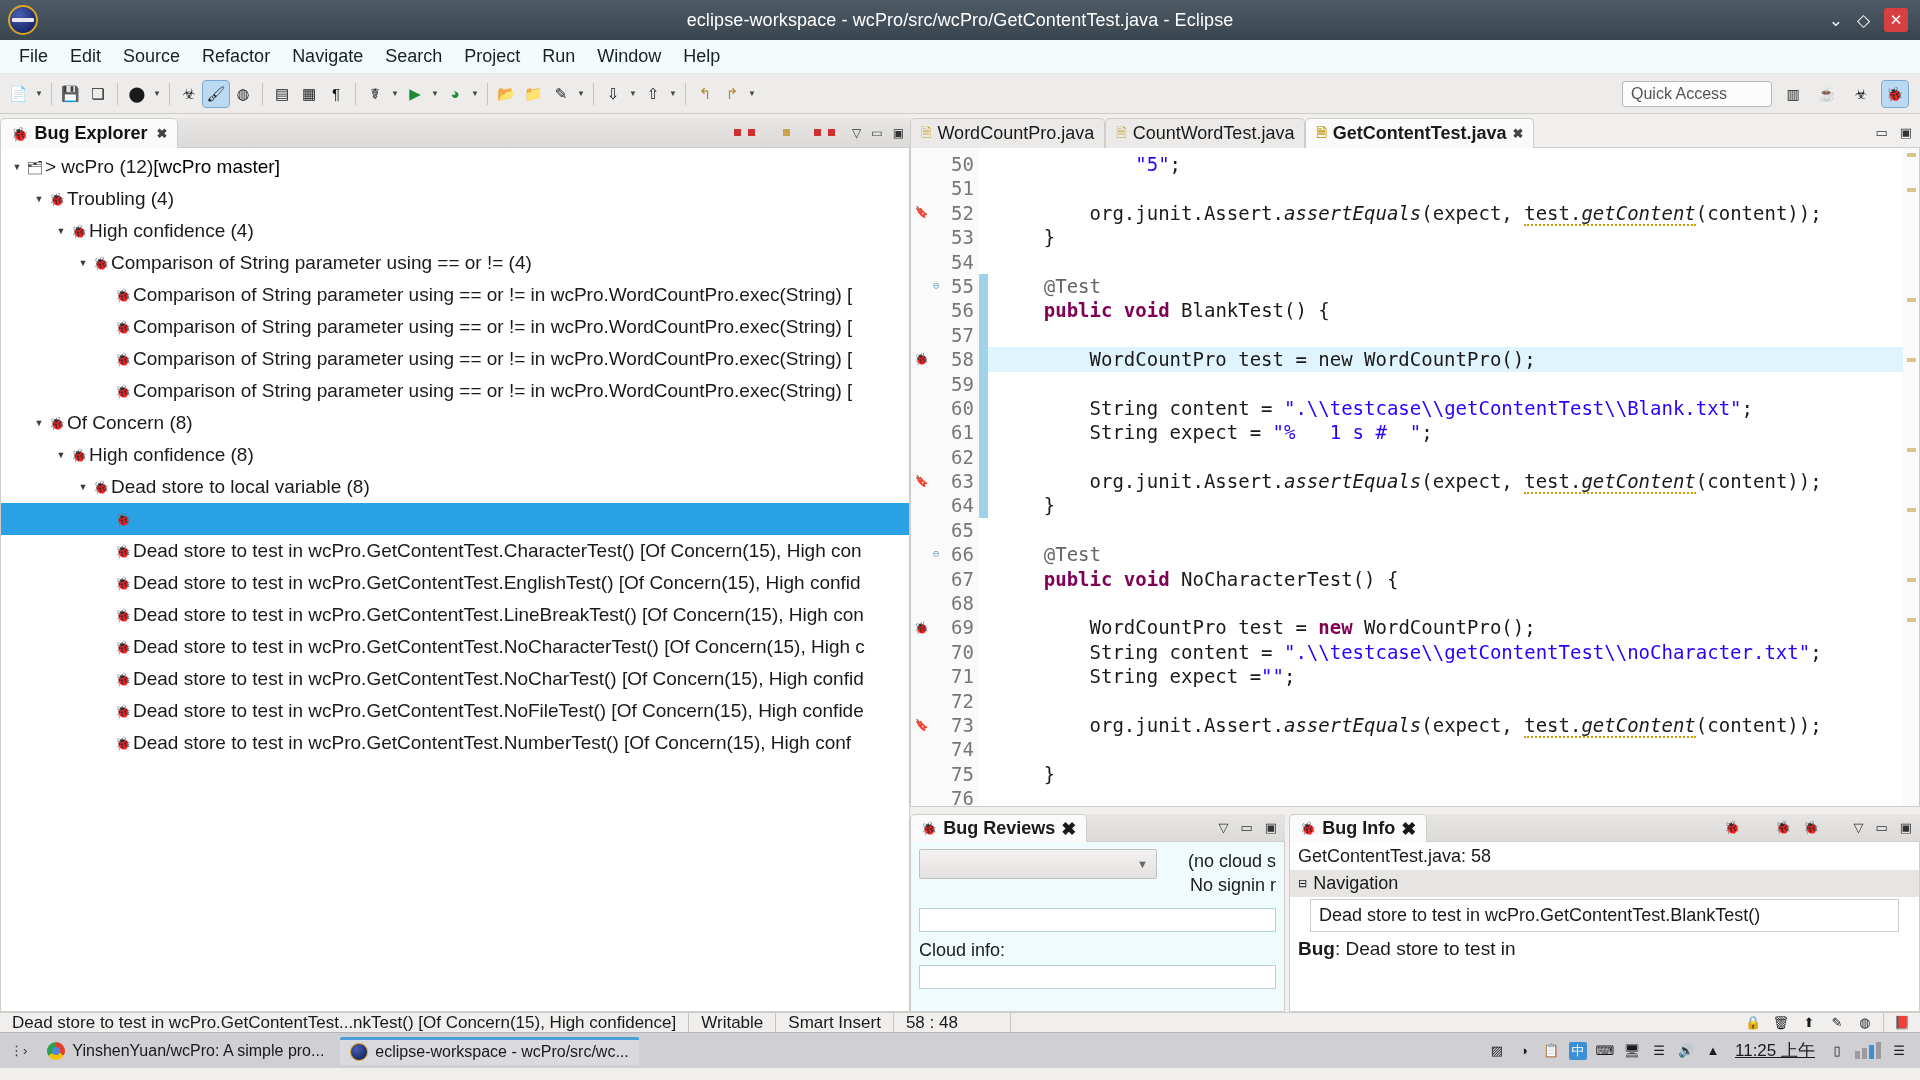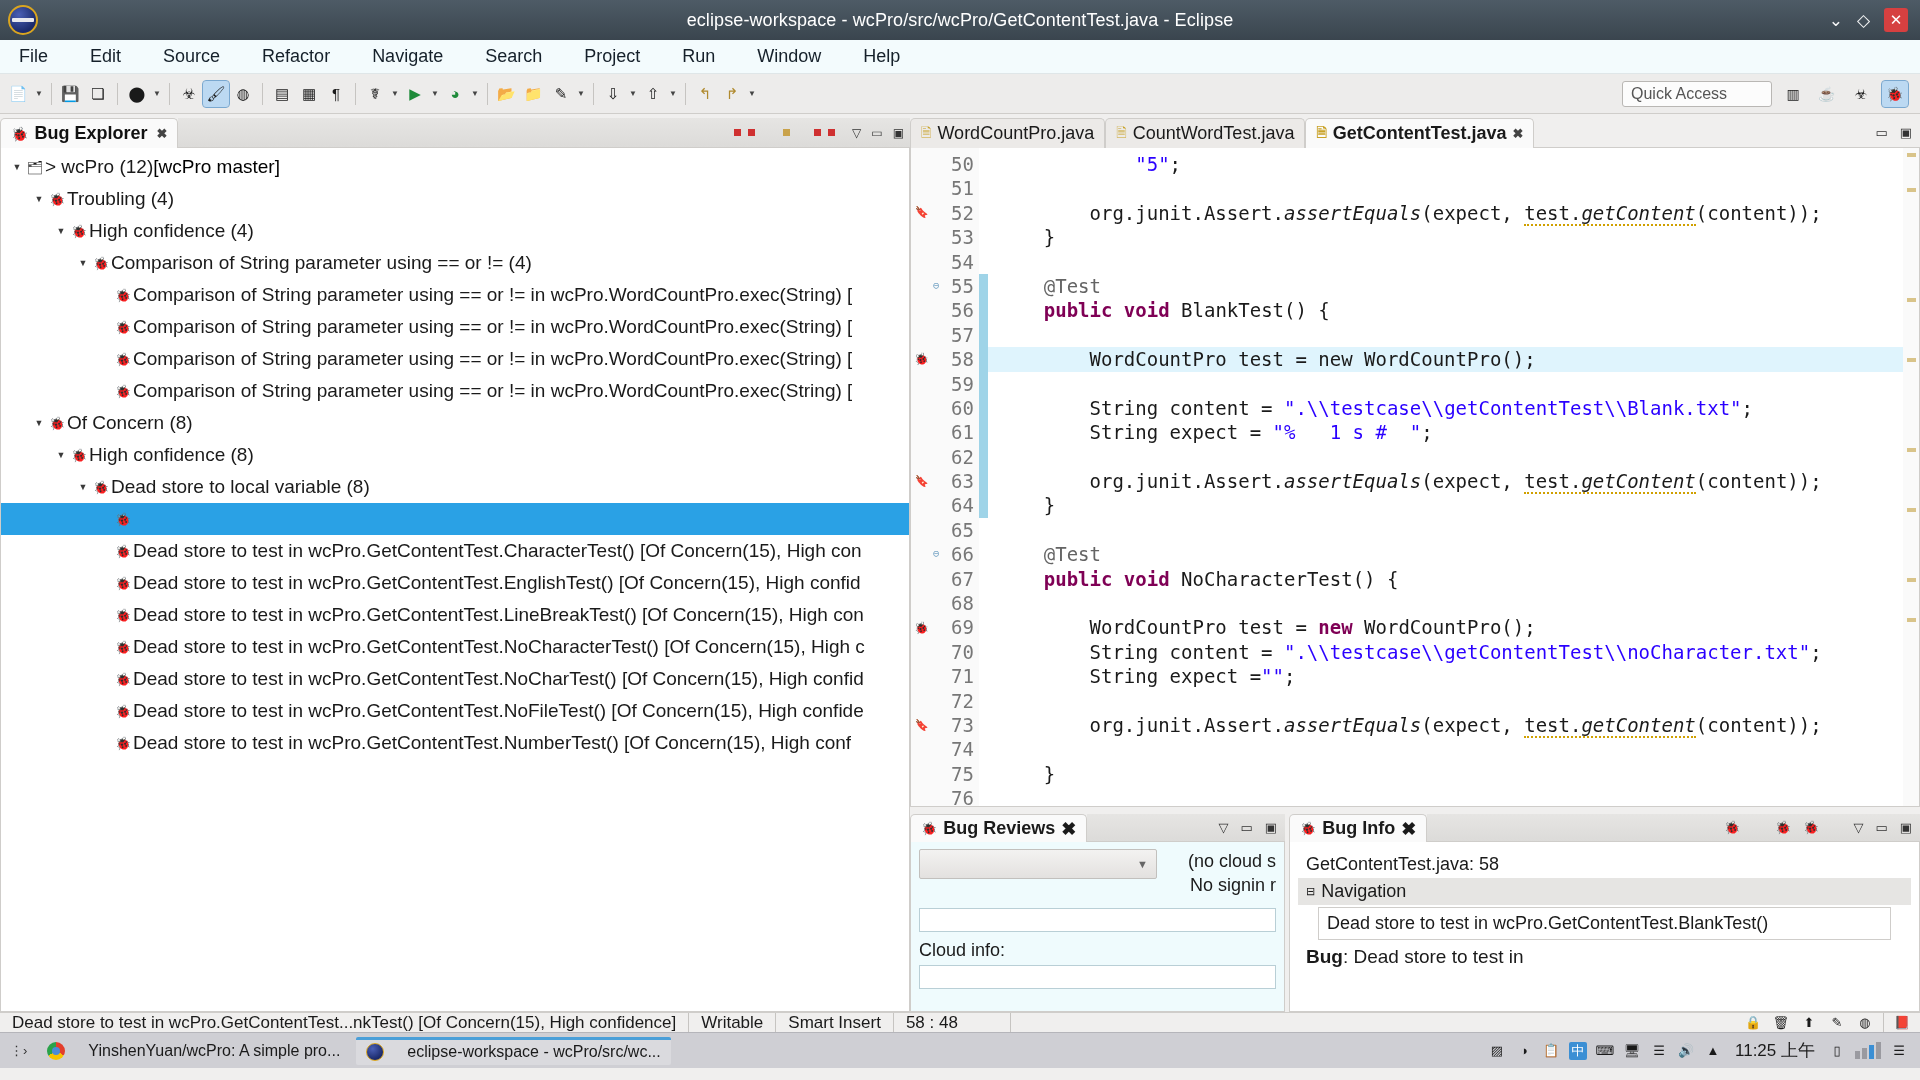--- a/index.html
+++ b/index.html
@@ -35,21 +35,21 @@
     font-size:18px; letter-spacing:.1px; pointer-events:none;
   }
   .tb-btns { margin-left:auto; display:flex; align-items:center; gap:14px; padding-right:12px; z-index:2;}
   .tb-btn { font-size:17px; line-height:1; opacity:.95; }
   .tb-close { color:#fff; background:#d64040; width:24px;height:24px;border-radius:3px;
     display:flex;align-items:center;justify-content:center;font-size:15px;}
 
   
   .menubar {
     height:34px; background:#f3fbfd; display:flex; align-items:center;
-    padding-left:8px; border-bottom:1px solid #dfe6e8;gap:20px;
+    padding-left:8px; border-bottom:1px solid #dfe6e8;
   }
   .menu-item { padding:4px 11px; font-size:18px; color:#15202a; }
 
   
   .toolbar {
     height:40px; background:#edeceb; display:flex; align-items:center;
     padding:0 6px; gap:1px; border-bottom:1px solid #cfcdca;
     position:relative;
   }
   .tbi { width:26px;height:26px; display:flex;align-items:center;justify-content:center;
@@ -155,52 +155,52 @@
   .pbody{ flex:1; background:#effbfd; border:1px solid #cfcdca; border-top:none; padding:7px 8px; overflow:hidden;}
 
   .review-top{ display:flex; gap:10px;}
   .combo{ width:238px; height:30px; background:linear-gradient(#f3f2f1,#e3e1df);
           border:1px solid #c2c0bd; border-radius:2px; display:flex;align-items:center;
           justify-content:flex-end; padding-right:8px; font-size:11px; color:#666;}
   .cloudtxt{ flex:1; text-align:right; font-size:18px; color:#1a1a1a; line-height:1.35;}
   .tinput{ height:24px; background:#fff; border:1px solid #b9cfd6; margin-top:10px;}
   .cloudlbl{ font-size:18px; margin-top:8px;}
 
-  .buginfo .pbody{ background:#fff; padding:8px;}
+  .buginfo .pbody{ background:#fff; padding:0;}
   .bi-file{ font-size:18px; padding:4px 8px 3px; background:#fff;}
   .bi-nav{ font-size:18px; background:#e6e5e3; padding:3px 8px; display:flex; align-items:center; gap:6px;}
   .bi-box{ border:1px solid #cfcdca; margin:2px 20px; background:#fff; padding:3px 6px;}
   .bi-line{ font-size:18px; padding:2px 2px;}
   .bi-bug{ font-size:19px; padding:4px 8px; }
   .bi-bug b{font-weight:bold;}
 
   
   .statusbar{ height:20px; background:#f0efee; border-top:1px solid #cfcdca;
               display:flex; align-items:center; font-size:17px; color:#1a1a1a;}
   .sb-cell{ padding:0 12px; height:22px; display:flex;align-items:center;}
   .sb-sep{ width:1px;height:20px;background:#c6c4c1;}
   .sb-right{ margin-left:auto; display:flex; align-items:center; gap:8px; padding-right:8px;}
   .sb-ic{ width:20px;height:20px;display:flex;align-items:center;justify-content:center;font-size:13px;}
 
   
   .taskbar{ height:36px; background:#cfcfd4; display:flex; align-items:center;
             gap:6px; padding:0 6px; border-top:1px solid #b5b5ba; position:relative;}
   .tb-show{ font-size:13px; color:#333; padding:0 4px;}
-  .task{ height:28px; display:flex; align-items:center; gap:23px; padding:0 10px;
+  .task{ height:28px; display:flex; align-items:center; gap:7px; padding:0 10px;
          font-size:16px; background:#cfcfd4; border-radius:2px; max-width:330px;
          overflow:hidden; white-space:nowrap;}
   .task.active{ background:#dadade; border-top:3px solid #4a9fd8;}
   .chrome-ic{width:18px;height:18px;border-radius:50%;
       background:conic-gradient(#e33e2b 0 33%, #f7c300 0 66%, #2aa24a 0 100%);
       position:relative;}
   .chrome-ic::after{content:"";position:absolute;inset:5px;background:#4a8bd8;border-radius:50%;}
   .ecl-ic{width:18px;height:18px;border-radius:50%;
       background: radial-gradient(circle at 35% 30%, #4a5fb5, #1b2a6b 70%);border:1.5px solid #d9a520;}
   .tray{ margin-left:auto; display:flex; align-items:center; gap:9px; padding-right:6px; font-size:14px;}
-  .tray-clock{font-size:17px; padding:0 4px;}
+  .tray-clock{font-size:17px; padding:0 4px;text-decoration:underline;}
   .tray-ic{width:18px;height:18px;display:flex;align-items:center;justify-content:center;font-size:13px;}
   .tray-ic.hl{background:#3b8fd4;color:#fff;border-radius:2px;}
   .tray-bars{display:flex;gap:2px;align-items:flex-end;}
   .tray-bars i{width:5px;background:#9a9aa0;display:block;}
 </style>
 </head>
 <body>
 
 <div class="titlebar">
   <div class="tb-logo"></div>

